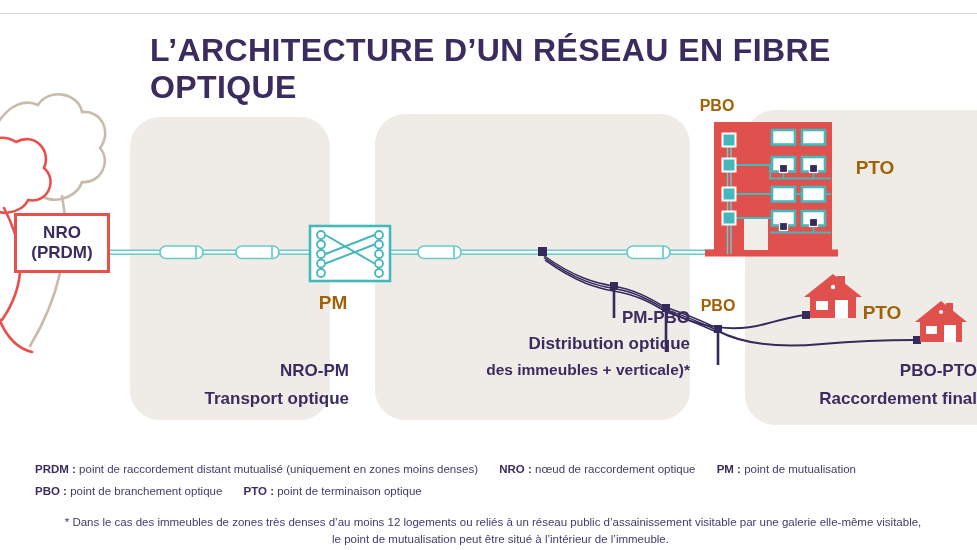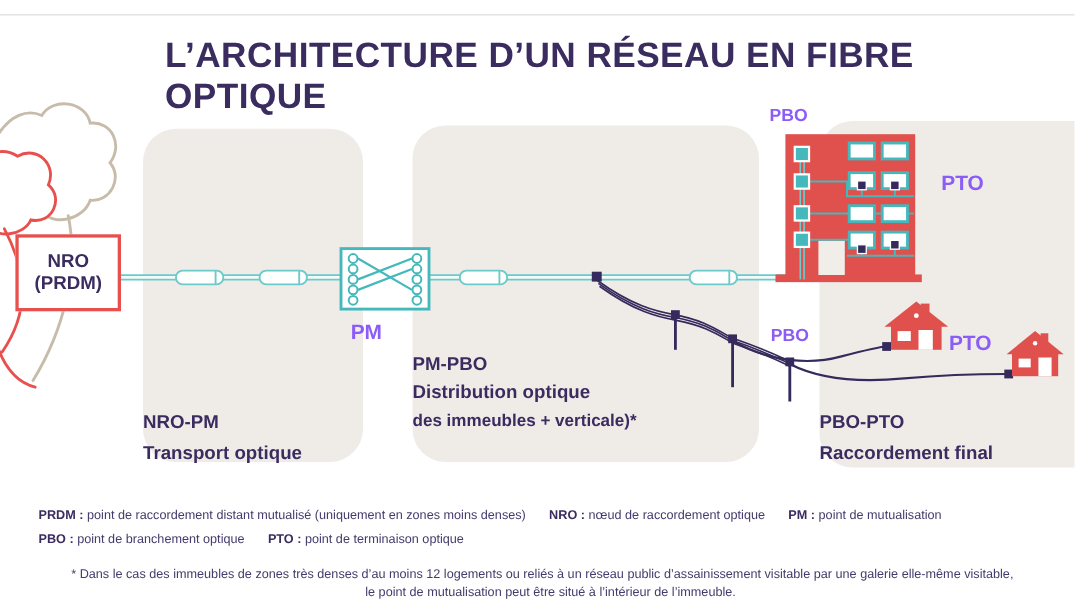--- a/index.html
+++ b/index.html
@@ -7,30 +7,30 @@
   body { font-family:"Liberation Sans", sans-serif; }
   .canvas { position:relative; width:977px; height:550px; background:#ffffff; overflow:hidden; }
   .top-rule { position:absolute; left:0; top:13px; width:977px; height:1px; background:#d9d9d9; }
   .title { position:absolute; left:150px; right:0; top:32px; 
            font-size:32px; font-weight:bold; letter-spacing:0.4px; color:#3b2c60; }
   .zone { position:absolute; background:#efece8; border-radius:30px; }
   .zone1 { left:130px; top:117px; width:200px; height:303px; }
   .zone2 { left:375px; top:114px; width:315px; height:306px; }
   .zone3 { left:745px; top:110px; width:240px; height:315px; border-top-right-radius:0; border-bottom-right-radius:0; }
   svg.art { position:absolute; left:0; top:0; }
-  .lbl { position:absolute; color:#8b5cf6; font-weight:bold; text-align:center; line-height:1.15; }
-  .nro-box { position:absolute; left:14px; top:213px; width:96px; height:70px; background:#fff;
+  .lbl { position:absolute; color:#a16207; font-weight:bold; text-align:center; line-height:1.15; }
+  .nro-box { position:absolute; left:14px; top:213px; width:96px; height:60px; background:#fff;
              border:3px solid #e8504e; display:flex; flex-direction:column; align-items:center;
              justify-content:center; color:#3b2c60; font-weight:bold; font-size:17px; line-height:1.2; }
   .pm-lbl   { left:293px; top:292px; width:80px; font-size:19px; }
   .pbo-bldg { left:695px; top:97px;  width:44px; font-size:16px; }
   .pto-bldg { left:847px; top:157px; width:56px; font-size:19px; }
   .pbo-pole { left:696px; top:297px; width:44px; font-size:16px; }
   .pto-house{ left:860px; top:302px; width:44px; font-size:19px; }
-  .zone-caption { position:absolute; text-align:left; color:#3b2c60; font-weight:bold;margin-top:13px; }
+  .zone-caption { position:absolute; text-align:right; color:#3b2c60; font-weight:bold; }
   .z1-cap { left:130px; top:357px; width:219px; font-size:17px; line-height:28px; }
   .z2-cap { left:375px; top:305px; width:315px; font-size:17px; line-height:26px; }
   .z2-cap .small { font-size:15.5px; }
   .z3-cap { left:745px; top:357px; width:232px; font-size:17px; line-height:28px; }
   .legend { position:absolute; left:35px; top:458px; width:930px; font-size:11.5px; color:#453a6b; line-height:22px; }
   .legend .item { margin-right:18px; white-space:nowrap; }
   .legend .term { font-weight:bold; color:#3b2c60; }
   .footnote { position:absolute; left:18px; top:514px; width:950px; font-size:11.5px; color:#453a6b; line-height:17px;text-align:center; }
   .footnote .cont { margin-left:15px; }
 </style>

